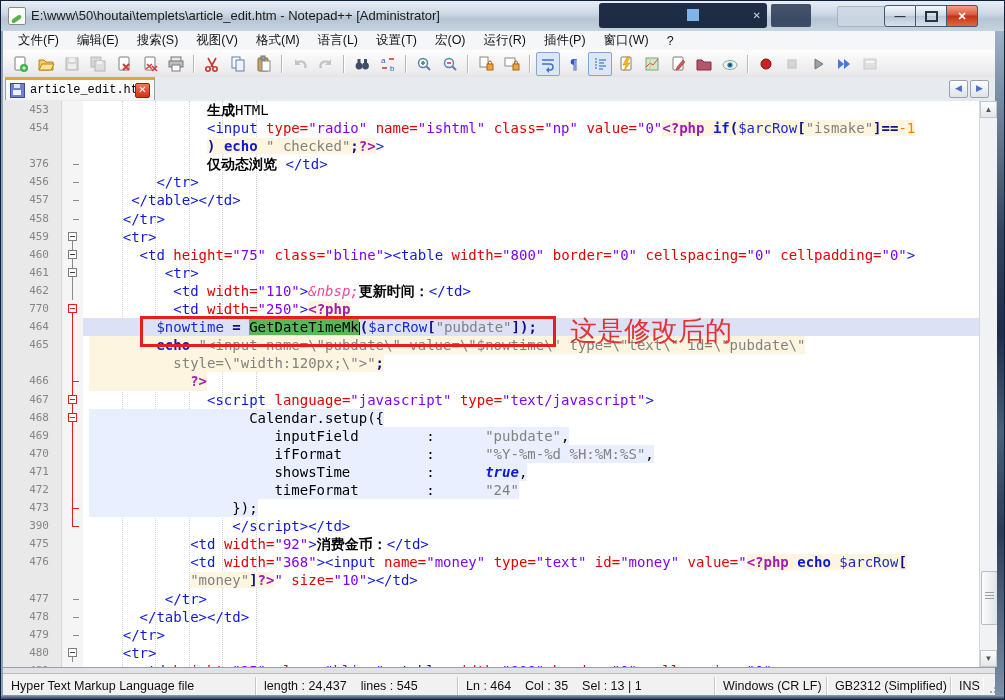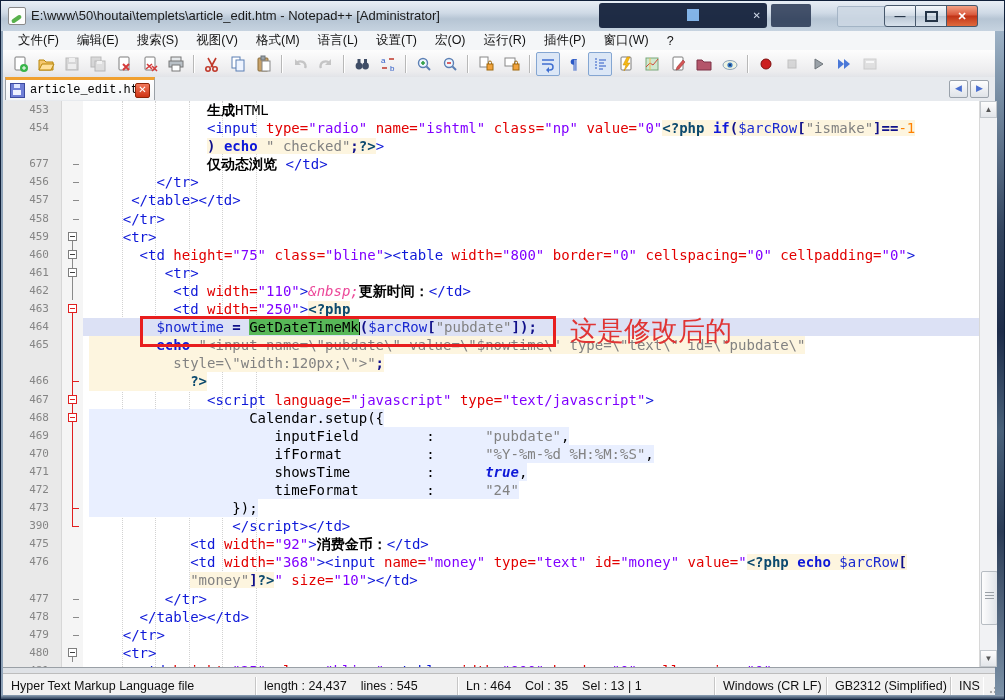--- a/index.html
+++ b/index.html
@@ -84,21 +84,21 @@
   .fold .ftick.red{background:#e02020;}
   .ccont{padding-left:6px;position:relative;text-align:center;}
   .lwrap{display:inline-block;}
   .bg-php{background:#fdf5df;}
   .bg-js{background:#e9efff;}
   .c-g{color:#0e18d8;}
   .c-a{color:#e20000;}
   .c-v{color:#8000ff;}
   .c-e{color:#ec4899;font-style:italic;}
   .c-b{color:#000;font-weight:bold;}
-  .c-pd{color:#0c4a6e;font-weight:bold;}
+  .c-pd{color:#a21caf;font-weight:bold;}
   .c-k{color:#0e18d8;font-weight:bold;}
   .c-vr{color:#1a2ad0;}
   .c-s{color:#828282;}
   .c-n{color:#ff8000;}
   .c-o{color:#10108a;font-weight:bold;}
   .c-p{color:#000;}
   .c-selg{background:#58b858;color:#000;}
   .c-jk{color:#0e18d8;font-weight:bold;font-style:italic;}
   .caret{display:inline-block;width:1px;height:13px;background:#000;vertical-align:middle;}
   
@@ -396,29 +396,29 @@
   <div class="editor">
     <div class="iguide" style="left:119px"></div>
     <div class="iguide" style="left:152px"></div>
     <div class="iguide" style="left:186px"></div>
     <div class="iguide" style="left:219px"></div>
     <div class="iguide" style="left:253px"></div>
     <div>
         <div class="crow"><div class="lnum">453</div><div class="fold"></div><div class="ccont"><span class="lwrap"><span class="c-p">              </span><span class="c-b">生成</span><span class="c-p">HTML</span></span></div></div>
         <div class="crow"><div class="lnum">454</div><div class="fold"></div><div class="ccont"><span class="lwrap"><span class="c-p">              </span><span class="c-g">&lt;input </span><span class="c-a">type</span><span class="c-a">=</span><span class="c-v">"radio"</span><span class="c-p"> </span><span class="c-a">name</span><span class="c-a">=</span><span class="c-v">"ishtml"</span><span class="c-p"> </span><span class="c-a">class</span><span class="c-a">=</span><span class="c-v">"np"</span><span class="c-p"> </span><span class="c-a">value</span><span class="c-a">=</span><span class="c-v">"0"</span><span class="c-pd bg-php">&lt;?php </span><span class="c-k bg-php">if</span><span class="c-o bg-php">(</span><span class="c-vr bg-php">$arcRow</span><span class="c-o bg-php">[</span><span class="c-s bg-php">"ismake"</span><span class="c-o bg-php">]</span><span class="c-o bg-php">==</span><span class="c-n bg-php">-1</span></span></div></div>
         <div class="crow"><div class="lnum"></div><div class="fold"></div><div class="ccont"><span class="lwrap"><span class="c-p">              </span><span class="c-o bg-php">) </span><span class="c-k bg-php">echo</span><span class="c-p bg-php"> </span><span class="c-s bg-php">" checked"</span><span class="c-o bg-php">;</span><span class="c-pd bg-php">?&gt;</span><span class="c-g">&gt;</span></span></div></div>
-        <div class="crow"><div class="lnum">677</div><div class="fold"><span class="ftick"></span></div><div class="ccont"><span class="lwrap"><span class="c-p">              </span><span class="c-b">仅动态浏览 </span><span class="c-g">&lt;/td&gt;</span></span></div></div>
+        <div class="crow"><div class="lnum">376</div><div class="fold"><span class="ftick"></span></div><div class="ccont"><span class="lwrap"><span class="c-p">              </span><span class="c-b">仅动态浏览 </span><span class="c-g">&lt;/td&gt;</span></span></div></div>
         <div class="crow"><div class="lnum">456</div><div class="fold"><span class="ftick"></span></div><div class="ccont"><span class="lwrap"><span class="c-p">        </span><span class="c-g">&lt;/tr&gt;</span></span></div></div>
         <div class="crow"><div class="lnum">457</div><div class="fold"><span class="ftick"></span></div><div class="ccont"><span class="lwrap"><span class="c-p">     </span><span class="c-g">&lt;/table&gt;&lt;/td&gt;</span></span></div></div>
         <div class="crow"><div class="lnum">458</div><div class="fold"><span class="ftick"></span></div><div class="ccont"><span class="lwrap"><span class="c-p">    </span><span class="c-g">&lt;/tr&gt;</span></span></div></div>
         <div class="crow"><div class="lnum">459</div><div class="fold vg1"><span class="fbox"></span></div><div class="ccont"><span class="lwrap"><span class="c-p">    </span><span class="c-g">&lt;tr&gt;</span></span></div></div>
         <div class="crow"><div class="lnum">460</div><div class="fold vg"><span class="fbox"></span></div><div class="ccont"><span class="lwrap"><span class="c-p">      </span><span class="c-g">&lt;td </span><span class="c-a">height</span><span class="c-a">=</span><span class="c-v">"75"</span><span class="c-p"> </span><span class="c-a">class</span><span class="c-a">=</span><span class="c-v">"bline"</span><span class="c-g">&gt;&lt;table </span><span class="c-a">width</span><span class="c-a">=</span><span class="c-v">"800"</span><span class="c-p"> </span><span class="c-a">border</span><span class="c-a">=</span><span class="c-v">"0"</span><span class="c-p"> </span><span class="c-a">cellspacing</span><span class="c-a">=</span><span class="c-v">"0"</span><span class="c-p"> </span><span class="c-a">cellpadding</span><span class="c-a">=</span><span class="c-v">"0"</span><span class="c-g">&gt;</span></span></div></div>
         <div class="crow"><div class="lnum">461</div><div class="fold vg"><span class="fbox"></span></div><div class="ccont"><span class="lwrap"><span class="c-p">         </span><span class="c-g">&lt;tr&gt;</span></span></div></div>
         <div class="crow"><div class="lnum">462</div><div class="fold vg"></div><div class="ccont"><span class="lwrap"><span class="c-p">          </span><span class="c-g">&lt;td </span><span class="c-a">width</span><span class="c-a">=</span><span class="c-v">"110"</span><span class="c-g">&gt;</span><span class="c-e">&amp;nbsp;</span><span class="c-b">更新时间：</span><span class="c-g">&lt;/td&gt;</span></span></div></div>
-        <div class="crow"><div class="lnum">463</div><div class="fold vr1"><span class="fbox red"></span></div><div class="ccont"><span class="lwrap"><span class="c-p">          </span><span class="c-g">&lt;td </span><span class="c-a">width</span><span class="c-a">=</span><span class="c-v">"250"</span><span class="c-g">&gt;</span><span class="c-pd bg-php">&lt;?php</span></span></div></div>
+        <div class="crow"><div class="lnum">770</div><div class="fold vr1"><span class="fbox red"></span></div><div class="ccont"><span class="lwrap"><span class="c-p">          </span><span class="c-g">&lt;td </span><span class="c-a">width</span><span class="c-a">=</span><span class="c-v">"250"</span><span class="c-g">&gt;</span><span class="c-pd bg-php">&lt;?php</span></span></div></div>
         <div class="crow cur"><div class="lnum">464</div><div class="fold vr"></div><div class="ccont"><span class="lwrap"><span class="c-p">        </span><span class="c-vr">$nowtime</span><span class="c-p"> </span><span class="c-o">=</span><span class="c-p"> </span><span class="c-selg">GetDateTimeMk</span><span class="caret"></span><span class="c-o">(</span><span class="c-vr">$arcRow</span><span class="c-o">[</span><span class="c-s">"pubdate"</span><span class="c-o">]</span><span class="c-o">)</span><span class="c-o">;</span></span></div></div>
         <div class="crow"><div class="lnum">465</div><div class="fold vr"></div><div class="ccont"><span class="lwrap bg-php"><span class="c-p">        </span><span class="c-k">echo</span><span class="c-p"> </span><span class="c-s">"&lt;input name=\"pubdate\" value=\"$nowtime\" type=\"text\" id=\"pubdate\"</span></span></div></div>
         <div class="crow"><div class="lnum"></div><div class="fold vr"></div><div class="ccont"><span class="lwrap bg-php"><span class="c-p">          </span><span class="c-s">style=\"width:120px;\"&gt;"</span><span class="c-o">;</span></span></div></div>
         <div class="crow"><div class="lnum">466</div><div class="fold vr"><span class="ftick red"></span></div><div class="ccont"><span class="lwrap bg-php"><span class="c-p">            </span><span class="c-pd">?&gt;</span></span></div></div>
         <div class="crow"><div class="lnum">467</div><div class="fold vr"><span class="fbox red"></span></div><div class="ccont"><span class="lwrap"><span class="c-p">              </span><span class="c-g">&lt;script </span><span class="c-a">language</span><span class="c-a">=</span><span class="c-v">"javascript"</span><span class="c-p"> </span><span class="c-a">type</span><span class="c-a">=</span><span class="c-v">"text/javascript"</span><span class="c-g">&gt;</span></span></div></div>
         <div class="crow"><div class="lnum">468</div><div class="fold vr"><span class="fbox red"></span></div><div class="ccont"><span class="lwrap bg-js"><span class="c-p">                   </span><span class="c-p">Calendar.setup({</span></span></div></div>
         <div class="crow"><div class="lnum">469</div><div class="fold vr"></div><div class="ccont"><span class="lwrap bg-js"><span class="c-p">                      </span><span class="c-p">inputField        </span><span class="c-p">:</span><span class="c-p">      </span><span class="c-s">"pubdate"</span><span class="c-p">,</span></span></div></div>
         <div class="crow"><div class="lnum">470</div><div class="fold vr"></div><div class="ccont"><span class="lwrap bg-js"><span class="c-p">                      </span><span class="c-p">ifFormat          </span><span class="c-p">:</span><span class="c-p">      </span><span class="c-s">"%Y-%m-%d %H:%M:%S"</span><span class="c-p">,</span></span></div></div>
         <div class="crow"><div class="lnum">471</div><div class="fold vr"></div><div class="ccont"><span class="lwrap bg-js"><span class="c-p">                      </span><span class="c-p">showsTime         </span><span class="c-p">:</span><span class="c-p">      </span><span class="c-jk">true</span><span class="c-p">,</span></span></div></div>
         <div class="crow"><div class="lnum">472</div><div class="fold vr"></div><div class="ccont"><span class="lwrap bg-js"><span class="c-p">                      </span><span class="c-p">timeFormat        </span><span class="c-p">:</span><span class="c-p">      </span><span class="c-s">"24"</span></span></div></div>

